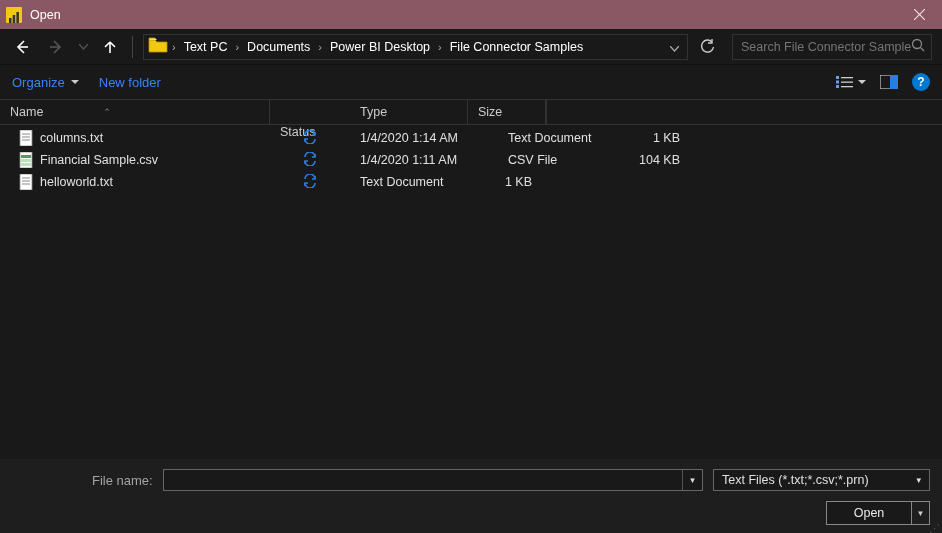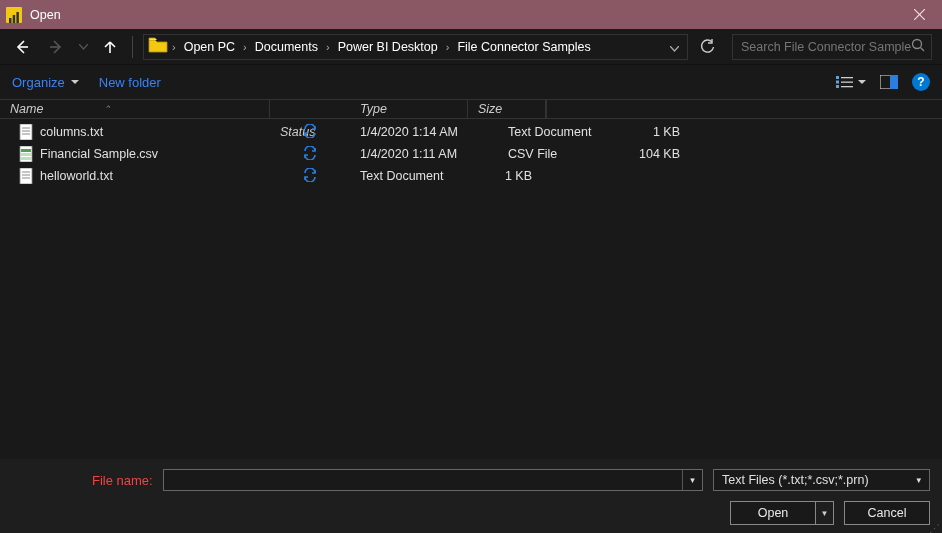--- a/index.html
+++ b/index.html
@@ -29,21 +29,21 @@
 
 
 .toolbar { height: 34px; display:flex; align-items:center; padding: 0 12px; gap: 20px; }
 .toolbar .tbtn { font-size: 13px; color:#3b82f6; display:flex; align-items:center; gap:6px; }
 .toolbar .spacer { flex:1; }
 .toolbar .right-icons { display:flex; align-items:center; gap:14px; }
 .view-btn { display:flex; align-items:center; gap:4px; color:#ccc; }
 .help-icon { width:18px; height:18px; border-radius:50%; background:#0078d4; color:#fff; font-size:12px; font-weight:bold; display:flex;align-items:center;justify-content:center; }
 
 
-.list-header { display:flex; height: 20px; border-top:1px solid #333; border-bottom:1px solid #333;font-style:italic; }
+.list-header { display:flex; height: 26px; border-top:1px solid #333; border-bottom:1px solid #333; }
 .col { font-size:12.5px; color:#ccc; display:flex; align-items:center; padding:0 10px; border-right:1px solid #333; }
 .col.name { width: 270px; }
 .col.status { width: 80px; margin-top: 32px; }
 .col.date { width: 148px; }
 .col.type { width: 118px; }
 .col.size { width: 78px; justify-content:flex-start; }
 .col.last {border-right:1px solid #333; width:1px; padding:0;}
 .sort-caret { font-size:9px; color:#888; margin-left:60px; }
 
 .file-list { padding-top: 2px; }
@@ -53,21 +53,21 @@
 .cell.status { width:80px; justify-content:center; }
 .cell.date { width:148px; }
 .cell.type { width:118px; }
 .cell.size { width:78px; justify-content:flex-end; padding-right:14px;}
 .file-ico { width:16px; height:16px; display:flex; align-items:center; justify-content:center;}
 .sync-icon { color:#2a7de1; }
 
 
 .bottombar { position:absolute; bottom:0; left:0; right:0; background:#1e1e1e; padding: 10px 12px 8px 12px; }
 .fn-row { display:flex; align-items:center; gap:10px; margin-bottom:10px; }
-.fn-label { font-size:13px; color:#ef4444; margin-left:80px;}
+.fn-label { font-size:13px; color:#a3a3a3; margin-left:80px;}
 .fn-input-wrap { flex:1; height:22px; border:1px solid #666; background:#191919; display:flex; align-items:center; }
 .fn-input-wrap input { flex:1; background:transparent; border:none; outline:none; color:#fff; font-size:12.5px; padding:0 6px;}
 .fn-drop { width:20px; height:100%; border-left:1px solid #555; display:flex;align-items:center;justify-content:center;color:#e0dcdc;font-size:9px;}
 .filter-sel { width:217px; height:22px; border:1px solid #666; background:#191919; display:flex; align-items:center; padding:0 8px; font-size:12.5px; color:#e0e0e0; }
 .filter-sel .dd { margin-left:auto; font-size:9px;}
 .btn-row { display:flex; justify-content:flex-end; gap:10px; }
 .dlg-btn { min-width:86px; height:24px; border:1px solid #888; background:#191919; color:#e8e8e8; font-size:12.5px; display:flex;align-items:center;justify-content:center; }
 .open-btn-wrap { display:flex; }
 .open-btn-wrap .split { width:18px; border:1px solid #888; border-left:none; display:flex;align-items:center;justify-content:center;font-size:8px;color:#ccc;}
 .resize-grip { position:absolute; right:2px; bottom:2px; color:#555; font-size:11px; line-height:6px;}
@@ -117,21 +117,21 @@
   </div>
   <div class="nav-sep"></div>
   <div class="breadcrumb">
     <span>
       <svg class="folder-icon" viewBox="0 0 20 16">
           <path d="M1 3 L7 3 L9 5 L19 5 L19 15 L1 15 Z" fill="#f2c811" stroke="#b38f00" stroke-width="0.8"></path>
           <path d="M1 3 L1 1 L7 1 L9 3" fill="#ffe066" stroke="#b38f00" stroke-width="0.8"></path>
         </svg>
     </span>
     <span class="crumb-sep">›</span>
-    <span class="crumb">Open PC</span>
+    <span class="crumb">Text PC</span>
     <span class="crumb-sep">›</span>
     <span class="crumb">Documents</span>
     <span class="crumb-sep">›</span>
     <span class="crumb">Power BI Desktop</span>
     <span class="crumb-sep">›</span>
     <span class="crumb">File Connector Samples</span>
     <span class="trail-drop">
       <svg width="9" height="6" viewBox="0 0 9 6">
           <path d="M0 0 L4.5 5 L9 0" fill="none" stroke="#aaa" stroke-width="1.3"></path>
         </svg>
@@ -284,16 +284,15 @@
     <div class="filter-sel">
       <span>Text Files (*.txt;*.csv;*.prn)</span>
       <span class="dd">▾</span>
     </div>
   </div>
   <div class="btn-row">
     <div class="open-btn-wrap">
       <div class="dlg-btn">Open</div>
       <div class="split">▼</div>
     </div>
-    <div class="dlg-btn">Cancel</div>
   </div>
   <div class="resize-grip">⋰</div>
 </div>
 
 </body></html>

